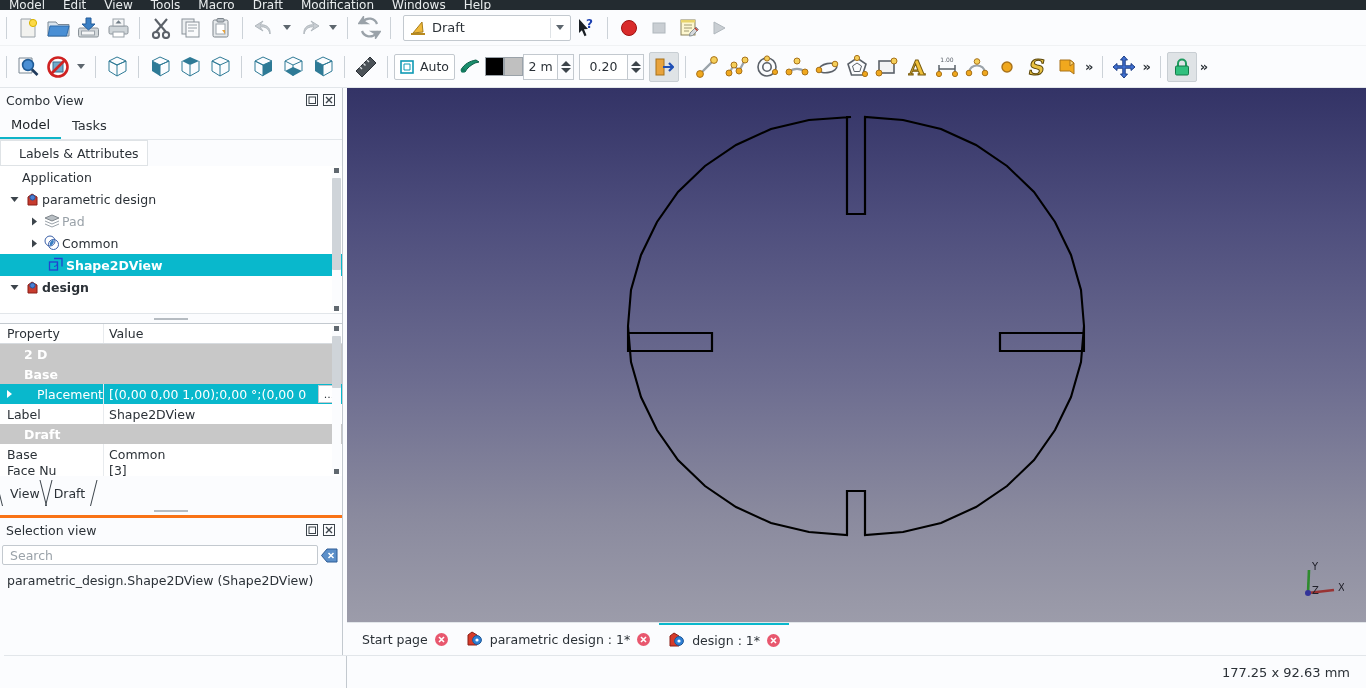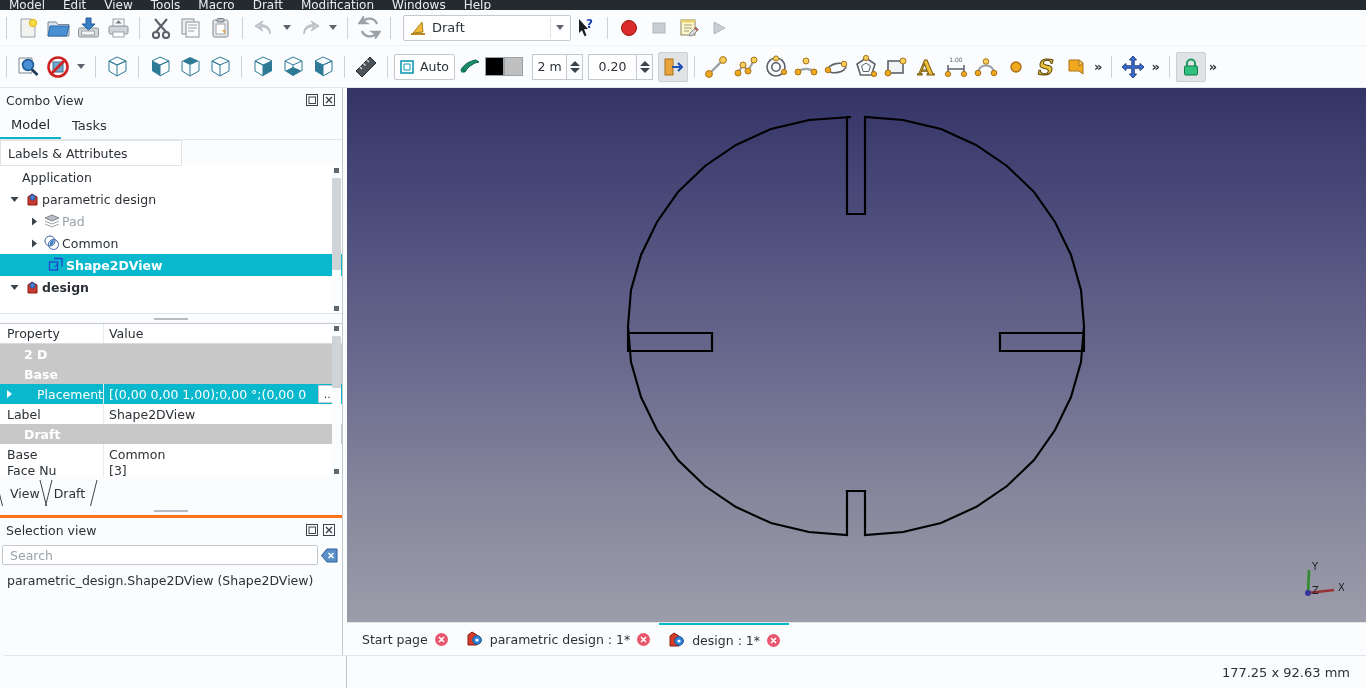--- a/index.html
+++ b/index.html
@@ -92,22 +92,22 @@
   }
   .panel-title .ttl { flex: 1; }
   .pbtn { width: 14px; height: 14px; margin-left: 3px;
           display: flex; align-items: center; justify-content: center; }
 
   .tabs-mt { display: flex; height: 28px; border-bottom: 1px solid #e2e6ea; }
   .mt-tab { padding: 0 11px; display: flex; align-items: center; font-size: 13px; }
   .mt-tab.active { border-bottom: 2px solid #0db4c8; color: #1a1f24; }
 
   .tree-head {
-    height: 26px; width: 182px; border: 1px solid #dfe3e6; background: #fff;
-    display: flex; align-items: center; padding-left: 7px; font-size: 12.5px;
+    height: 26px; width: 148px; border: 1px solid #dfe3e6; background: #fff;
+    display: flex; align-items: center; padding-left: 18px; font-size: 12.5px;
   }
   .tree-area { position: relative; height: 148px; background: #fff;
                border-bottom: 1px solid #e2e6ea; overflow: hidden; }
   .trow { height: 22px; display: flex; align-items: center; padding-left: 6px; font-size: 12.5px; white-space: nowrap; }
   .trow.sel { background: #09b8cc; }
   .trow.sel .tlabel { color: #fff; font-weight: bold; }
   .twist { width: 16px; flex: none; display: flex; align-items: center; justify-content: center; }
   .tico { width: 20px; flex: none; display: flex; align-items: center; justify-content: center; }
   .tlabel { color: #2b3137; }
   .tlabel.dim { color: #9aa2a9; }
@@ -443,21 +443,21 @@
 
     <div class="btn">
       <svg width="22" height="20" viewBox="0 0 22 20">
         <path d="M2 13c3-6 9-9 15-10l3 2-4 1c-4 2-8 5-10 9z" fill="#1a8f6e" stroke="#0c5c46"></path>
         <circle cx="4" cy="13.5" r="2.3" fill="#127a5e"></circle>
       </svg>
     </div>
     <div class="swatch" style="background:#000000"></div>
     <div class="swatch" style="background:#c0c0c0"></div>
 
-    <div class="spin" style="margin-left:9px">
+    <div class="spin" style="margin-left:0">
       <div class="sval">2 m</div>
       <div class="sbtns">
         <div class="sup"></div>
         <div class="sdn"></div>
       </div>
     </div>
     <div class="spin" style="margin-left:5px">
       <div class="sval wide">0.20</div>
       <div class="sbtns">
         <div class="sup"></div>

